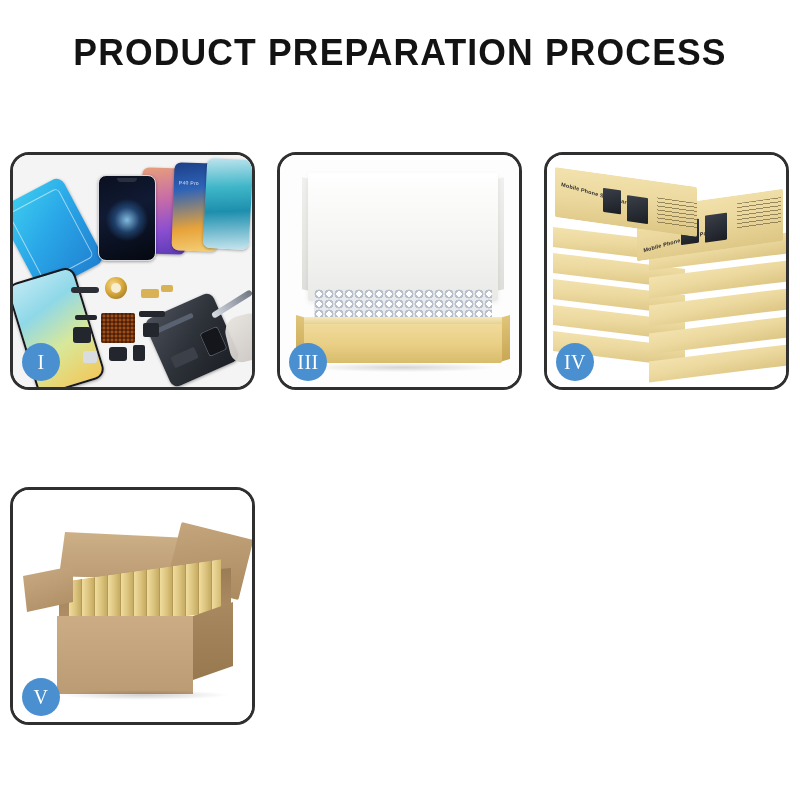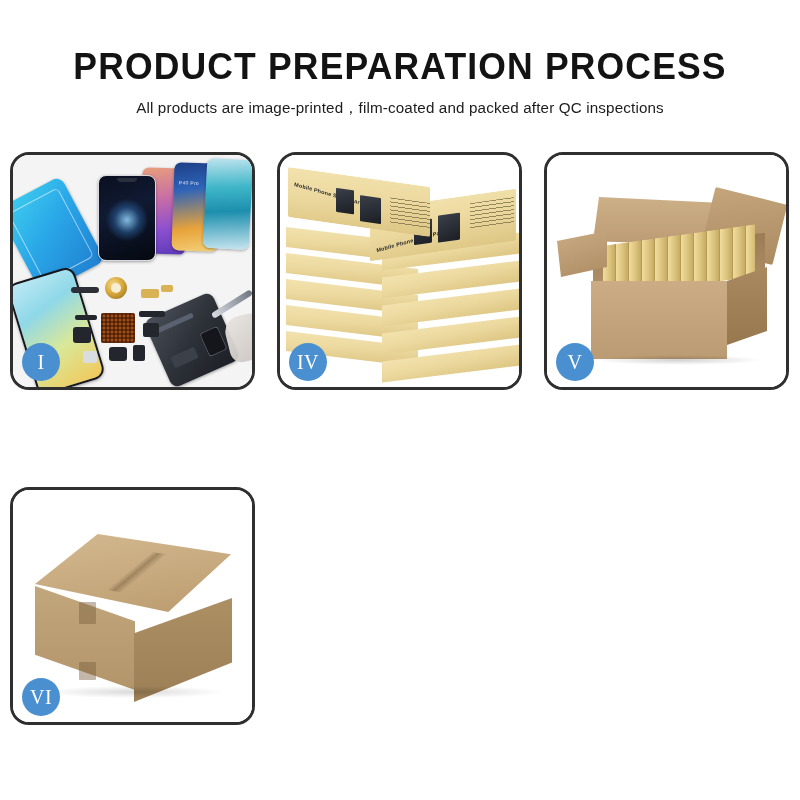--- a/index.html
+++ b/index.html
@@ -4,21 +4,21 @@
 <style>
   html,body{margin:0;padding:0;}
   body{
     width:800px;height:800px;background:#ffffff;
     font-family:"Liberation Sans",sans-serif;
     overflow:hidden;position:relative;
   }
   .page{width:800px;height:800px;position:relative;}
 
   
-  .header{text-align:center;padding-top:48px;}
+  .header{text-align:center;padding-top:34px;}
   .title{
     font-size:37px;font-weight:bold;color:#131313;
     letter-spacing:1.2px;line-height:1.05;
     transform:scaleX(0.96);transform-origin:center;
     white-space:nowrap;
   }
   .subtitle{
     font-size:15.2px;color:#1c1c1c;margin-top:11px;
     letter-spacing:.15px;white-space:nowrap;
   }
@@ -226,21 +226,20 @@
   .c6shadow{position:absolute;left:34px;top:196px;width:176px;height:12px;
     background:radial-gradient(ellipse at center,rgba(0,0,0,.15),rgba(0,0,0,0) 72%);}
 </style>
 </head>
 <body>
 
 <div class="page">
 
   <div class="header">
     <div class="title">PRODUCT PREPARATION PROCESS</div>
-    <div class="subtitle">All products are image-printed，film-coated and packed after QC inspections</div>
   </div>
 
   <div class="grid">
 
     <div class="panel">
       <div class="scene p1">
         <div class="ph ph1">
             <div class="inner"></div>
           </div>
         <div class="ph ph3"></div>
@@ -270,20 +269,36 @@
         <div class="gold" style="left:128px;top:134px;width:18px;height:9px;"></div>
         <div class="gold" style="left:148px;top:130px;width:12px;height:7px;"></div>
         <div class="pt" style="left:70px;top:196px;width:14px;height:12px;border-radius:2px;background:#d9dce1;"></div>
         <div class="screwdriver"></div>
         <div class="hand"></div>
       </div>
       <div class="badge">I</div>
     </div>
 
 
+    <div class="panel">
+      <div class="scene p3">
+        <div class="b3lidL"></div>
+        <div class="b3lidR"></div>
+        <div class="b3lid"></div>
+        <div class="b3foam">
+            <div class="bb"></div>
+          </div>
+        <div class="b3edgeL"></div>
+        <div class="b3edgeR"></div>
+        <div class="b3front"></div>
+        <div class="b3rim"></div>
+        <div class="b3shadow"></div>
+      </div>
+      <div class="badge">III</div>
+    </div>
 
     <div class="panel">
       <div class="scene p4">
         <div class="stack">
 
           <div class="sbox" style="left:0px;top:58px;width:132px;height:20px;transform:skewY(7deg);">
               <div class="top"></div>
             </div>
           <div class="sbox" style="left:0px;top:84px;width:132px;height:20px;transform:skewY(7deg);">
               <div class="top"></div>
@@ -355,27 +370,15 @@
           <div class="itm" style="left:143px;"></div>
         </div>
         <div class="c5flapL"></div>
         <div class="c5side"></div>
         <div class="c5body"></div>
         <div class="c5shadow"></div>
       </div>
       <div class="badge">V</div>
     </div>
 
-    <div class="panel">
-      <div class="scene p6">
-        <div class="c6top"></div>
-        <div class="c6seam"></div>
-        <div class="c6left"></div>
-        <div class="c6right"></div>
-        <div class="tab" style="left:66px;top:112px;width:17px;height:22px;"></div>
-        <div class="tab" style="left:66px;top:172px;width:17px;height:18px;"></div>
-        <div class="c6shadow"></div>
-      </div>
-      <div class="badge">VI</div>
-    </div>
 
   </div>
 </div>
 
 </body></html>

